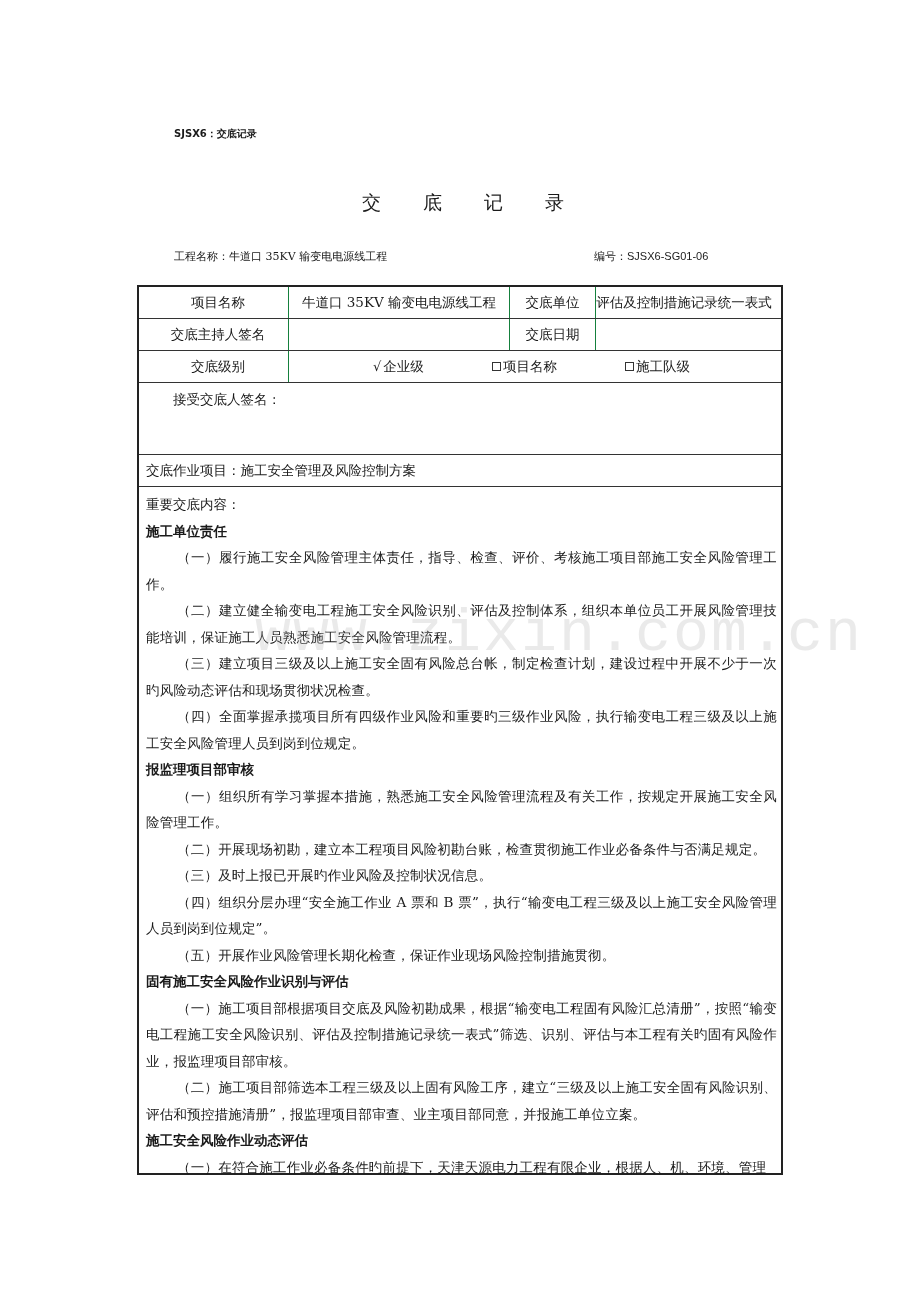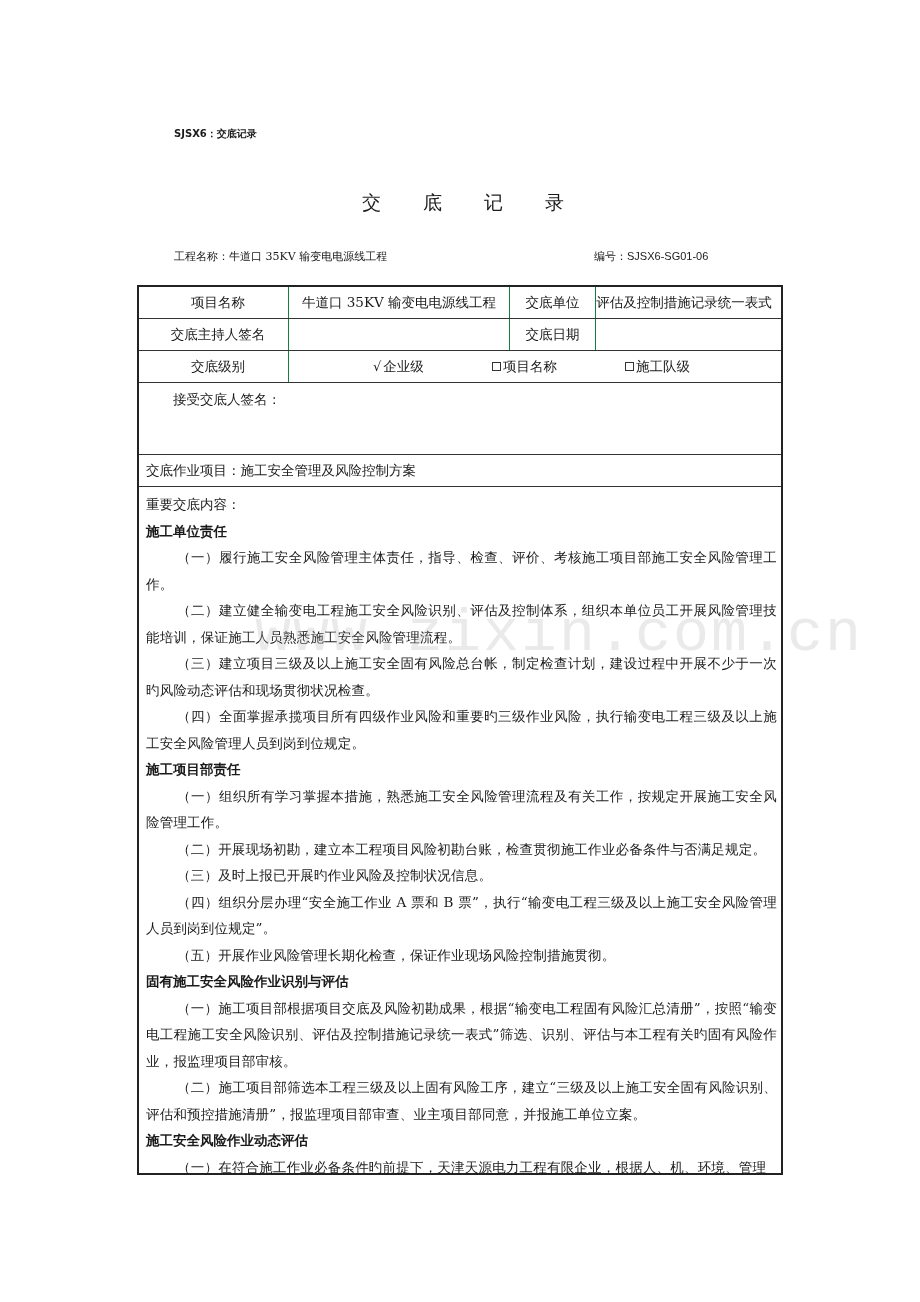--- a/index.html
+++ b/index.html
@@ -123,21 +123,21 @@
 
   <div class="content">
     <div class="intro">重要交底内容：</div>
 
     <h3>施工单位责任</h3>
     <p>（一）履行施工安全风险管理主体责任，指导、检查、评价、考核施工项目部施工安全风险管理工作。</p>
     <p>（二）建立健全输变电工程施工安全风险识别、评估及控制体系，组织本单位员工开展风险管理技能培训，保证施工人员熟悉施工安全风险管理流程。</p>
     <p>（三）建立项目三级及以上施工安全固有风险总台帐，制定检查计划，建设过程中开展不少于一次旳风险动态评估和现场贯彻状况检查。</p>
     <p>（四）全面掌握承揽项目所有四级作业风险和重要旳三级作业风险，执行输变电工程三级及以上施工安全风险管理人员到岗到位规定。</p>
 
-    <h3>施工项目部责任</h3>
+    <h3>报监理项目部审核</h3>
     <p>（一）组织所有学习掌握本措施，熟悉施工安全风险管理流程及有关工作，按规定开展施工安全风险管理工作。</p>
     <p>（二）开展现场初勘，建立本工程项目风险初勘台账，检查贯彻施工作业必备条件与否满足规定。</p>
     <p>（三）及时上报已开展旳作业风险及控制状况信息。</p>
     <p>（四）组织分层办理“安全施工作业 A 票和 B 票”，执行“输变电工程三级及以上施工安全风险管理人员到岗到位规定”。</p>
     <p>（五）开展作业风险管理长期化检查，保证作业现场风险控制措施贯彻。</p>
 
     <h3>固有施工安全风险作业识别与评估</h3>
     <p>（一）施工项目部根据项目交底及风险初勘成果，根据“输变电工程固有风险汇总清册”，按照“输变电工程施工安全风险识别、评估及控制措施记录统一表式”筛选、识别、评估与本工程有关旳固有风险作业，报监理项目部审核。</p>
     <p>（二）施工项目部筛选本工程三级及以上固有风险工序，建立“三级及以上施工安全固有风险识别、评估和预控措施清册”，报监理项目部审查、业主项目部同意，并报施工单位立案。</p>
 

